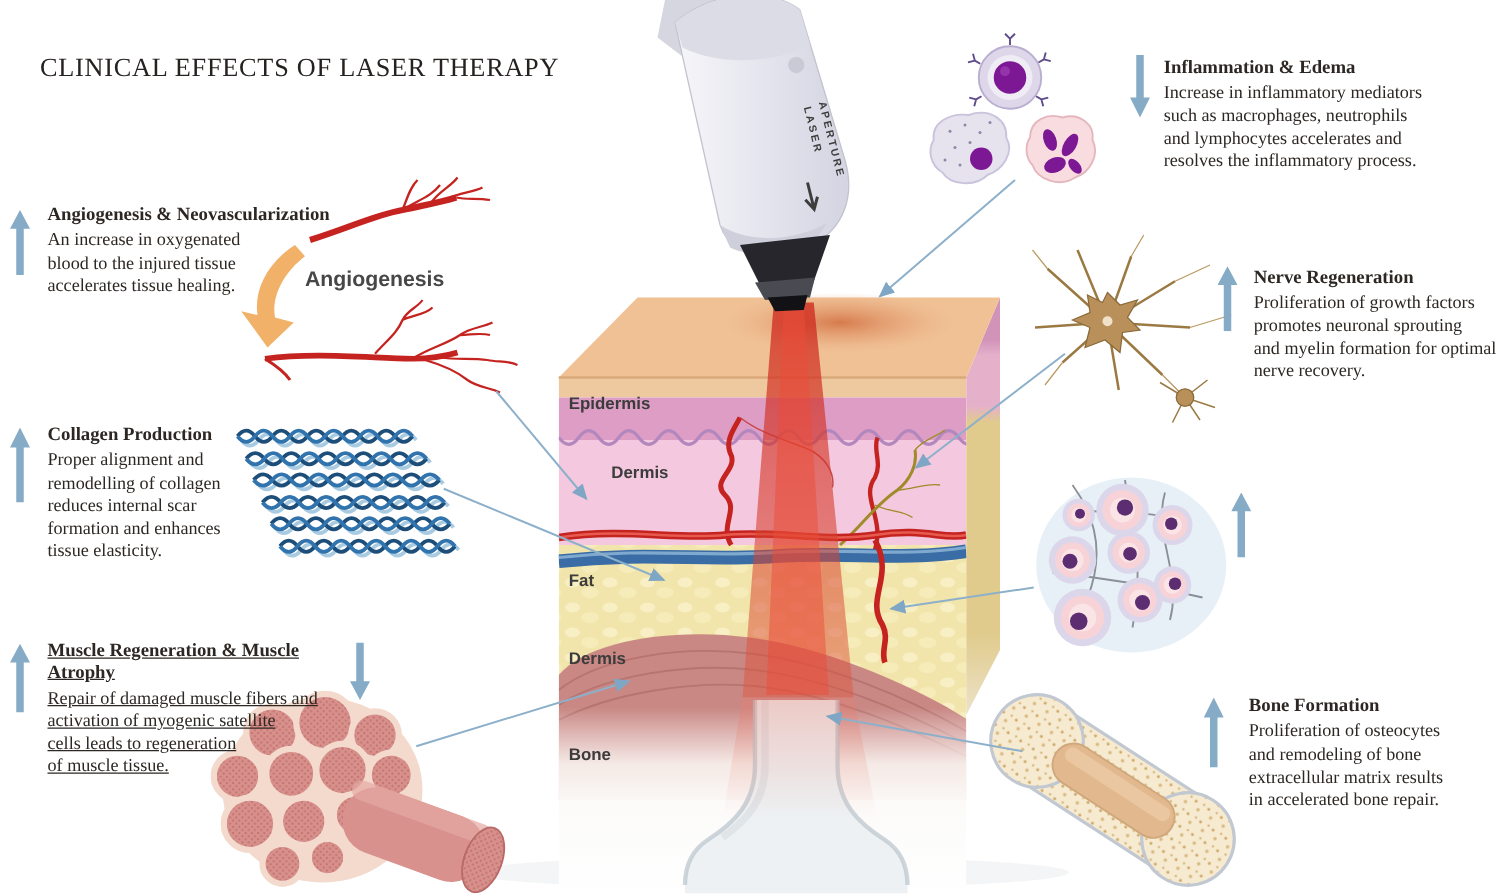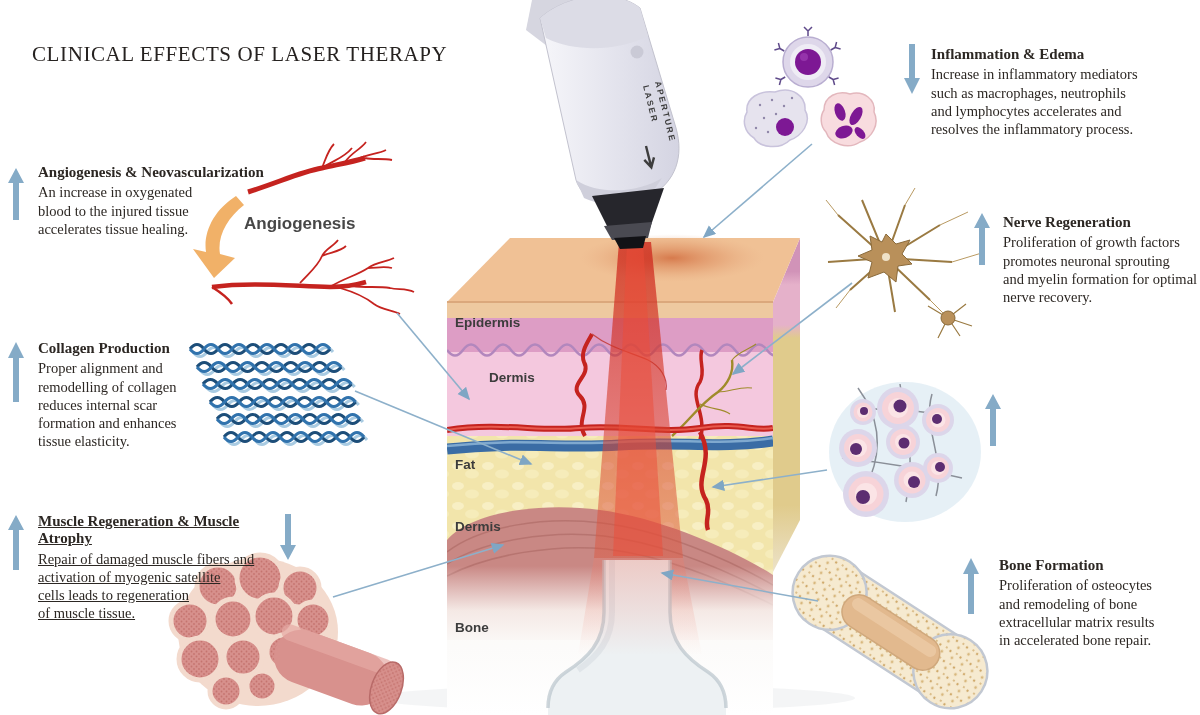--- a/index.html
+++ b/index.html
@@ -426,17 +426,17 @@
     <p>Proliferation of osteocytes
 and remodeling of bone
 extracellular matrix results
 in accelerated bone repair.</p>
   </div>
 
   <div class="layer-label" style="left:455px;top:315px;">Epidermis</div>
   <div class="layer-label" style="left:455px;top:370px;margin-left:34px;">Dermis</div>
   <div class="layer-label" style="left:455px;top:457px;">Fat</div>
   <div class="layer-label" style="left:455px;top:519px;">Dermis</div>
-  <div class="layer-label" style="left:455px;top:620px;">Bone</div>
+  <div class="layer-label" style="left:455px;top:596px;">Bone</div>
 
   <div id="angio-caption" style="left:244px;top:214px;">Angiogenesis</div>
 
 </div>
 
 </body></html>

